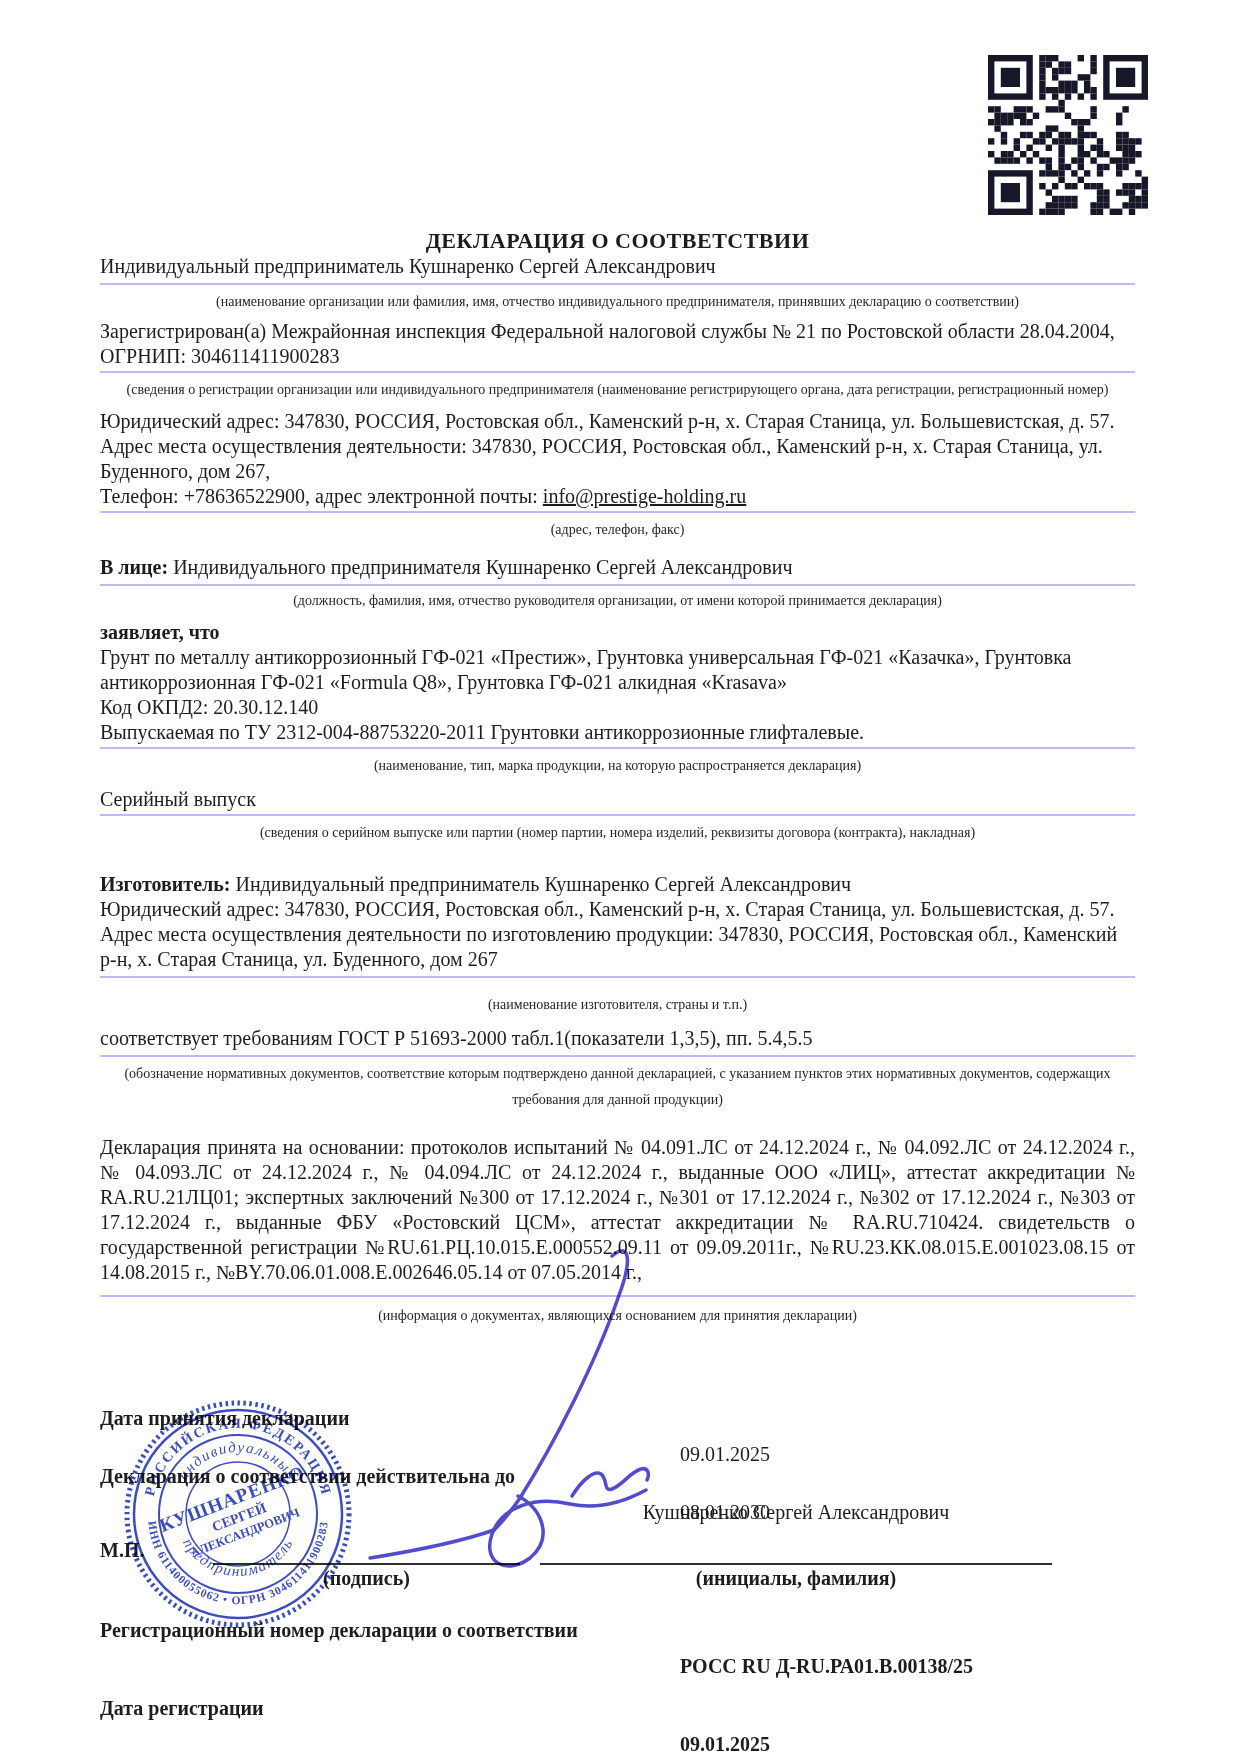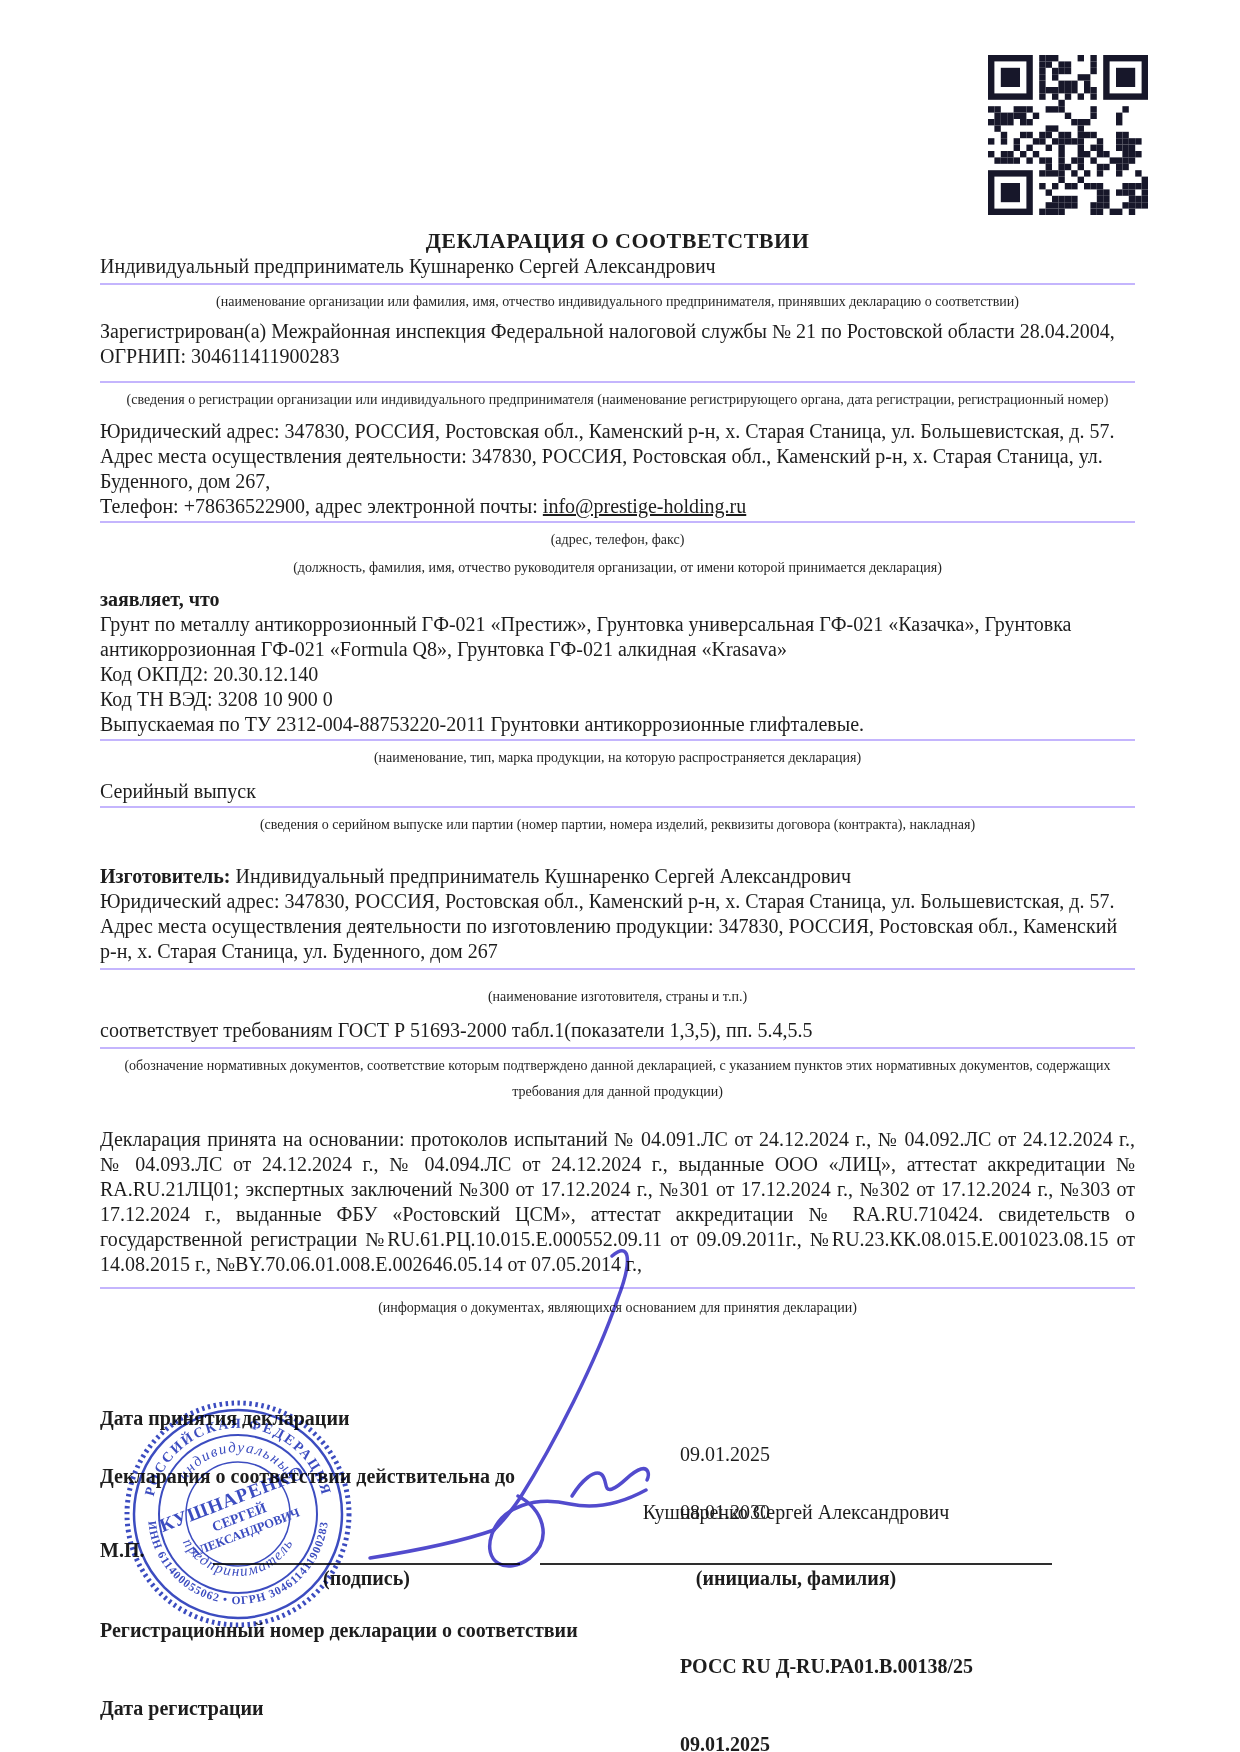--- a/index.html
+++ b/index.html
@@ -15,21 +15,21 @@
     position:absolute;left:100px;top:0;width:1035px;
     font-size:20px;line-height:25px;
   }
   .title{
     margin:228px 0 0 0;
     font-size:22px;line-height:26px;font-weight:bold;
     text-align:center;letter-spacing:.5px;
   }
   .line{margin:0;}
   .u{border-bottom:2px solid #c4b5fd;}
-  .pb2{padding-bottom:2px;} .pb4{padding-bottom:4px;} .pb6{padding-bottom:12px;} .pb10{padding-bottom:10px;}
+  .pb2{padding-bottom:2px;} .pb4{padding-bottom:4px;} .pb6{padding-bottom:2px;} .pb10{padding-bottom:10px;}
   .hint{
     font-size:14px;line-height:26px;text-align:center;
     color:#262626;margin:4px 18px 0 18px;
   }
   .b{font-weight:bold;}
   .mt4{margin-top:4px;}.mt6{margin-top:6px;}.mt8{margin-top:8px;}
   .mt12{margin-top:12px;}.mt22{margin-top:22px;}.mt26{margin-top:26px;}
   .email{text-decoration:underline;}
   .justify{text-align:justify;}
   
@@ -276,27 +276,27 @@
     <div class="line u pb6 mt4">Зарегистрирован(а) Межрайонная инспекция Федеральной налоговой службы № 21 по Ростовской области 28.04.2004, ОГРНИП: 304611411900283</div>
     <div class="hint">(сведения о регистрации организации или индивидуального предпринимателя (наименование регистрирующего органа, дата регистрации, регистрационный номер)</div>
 
     <div class="mt6">
       <div class="line">Юридический адрес: 347830, РОССИЯ, Ростовская обл., Каменский р-н, х. Старая Станица, ул. Большевистская, д. 57.</div>
       <div class="line">Адрес места осуществления деятельности: 347830, РОССИЯ, Ростовская обл., Каменский р-н, х. Старая Станица, ул. Буденного, дом 267,</div>
       <div class="line u pb2"><span>Телефон: +78636522900, адрес электронной почты: </span><span class="email">info@prestige-holding.ru</span></div>
     </div>
     <div class="hint">(адрес, телефон, факс)</div>
 
+    <div class="line u pb4 mt12"><span class="b">В лице:</span> <span>Индивидуального предпринимателя Кушнаренко Сергей Александрович</span></div>
     <div class="hint" style="margin-top:2px">(должность, фамилия, имя, отчество руководителя организации, от имени которой принимается декларация)</div>
 
     <div class="line b mt6">заявляет, что</div>
     <div class="u pb2">
       <div class="line">Грунт по металлу антикоррозионный ГФ-021 «Престиж», Грунтовка универсальная ГФ-021 «Казачка», Грунтовка антикоррозионная ГФ-021 «Formula Q8», Грунтовка ГФ-021 алкидная «Krasava»</div>
       <div class="line">Код ОКПД2: 20.30.12.140</div>
-      <div class="line">Код ТН ВЭД: 3208 10 900 0</div>
       <div class="line">Выпускаемая по  ТУ 2312-004-88753220-2011 Грунтовки антикоррозионные глифталевые.</div>
     </div>
     <div class="hint">(наименование, тип, марка продукции, на которую распространяется декларация)</div>
 
     <div class="line u pb2 mt8">Серийный выпуск</div>
     <div class="hint">(сведения о серийном выпуске или партии (номер партии, номера изделий, реквизиты договора (контракта), накладная)</div>
 
     <div class="u pb4 mt26">
       <div class="line"><span class="b">Изготовитель:</span> <span>Индивидуальный предприниматель Кушнаренко Сергей Александрович</span></div>
       <div class="line">Юридический адрес: 347830, РОССИЯ, Ростовская обл., Каменский р-н, х. Старая Станица, ул. Большевистская, д. 57.</div>

